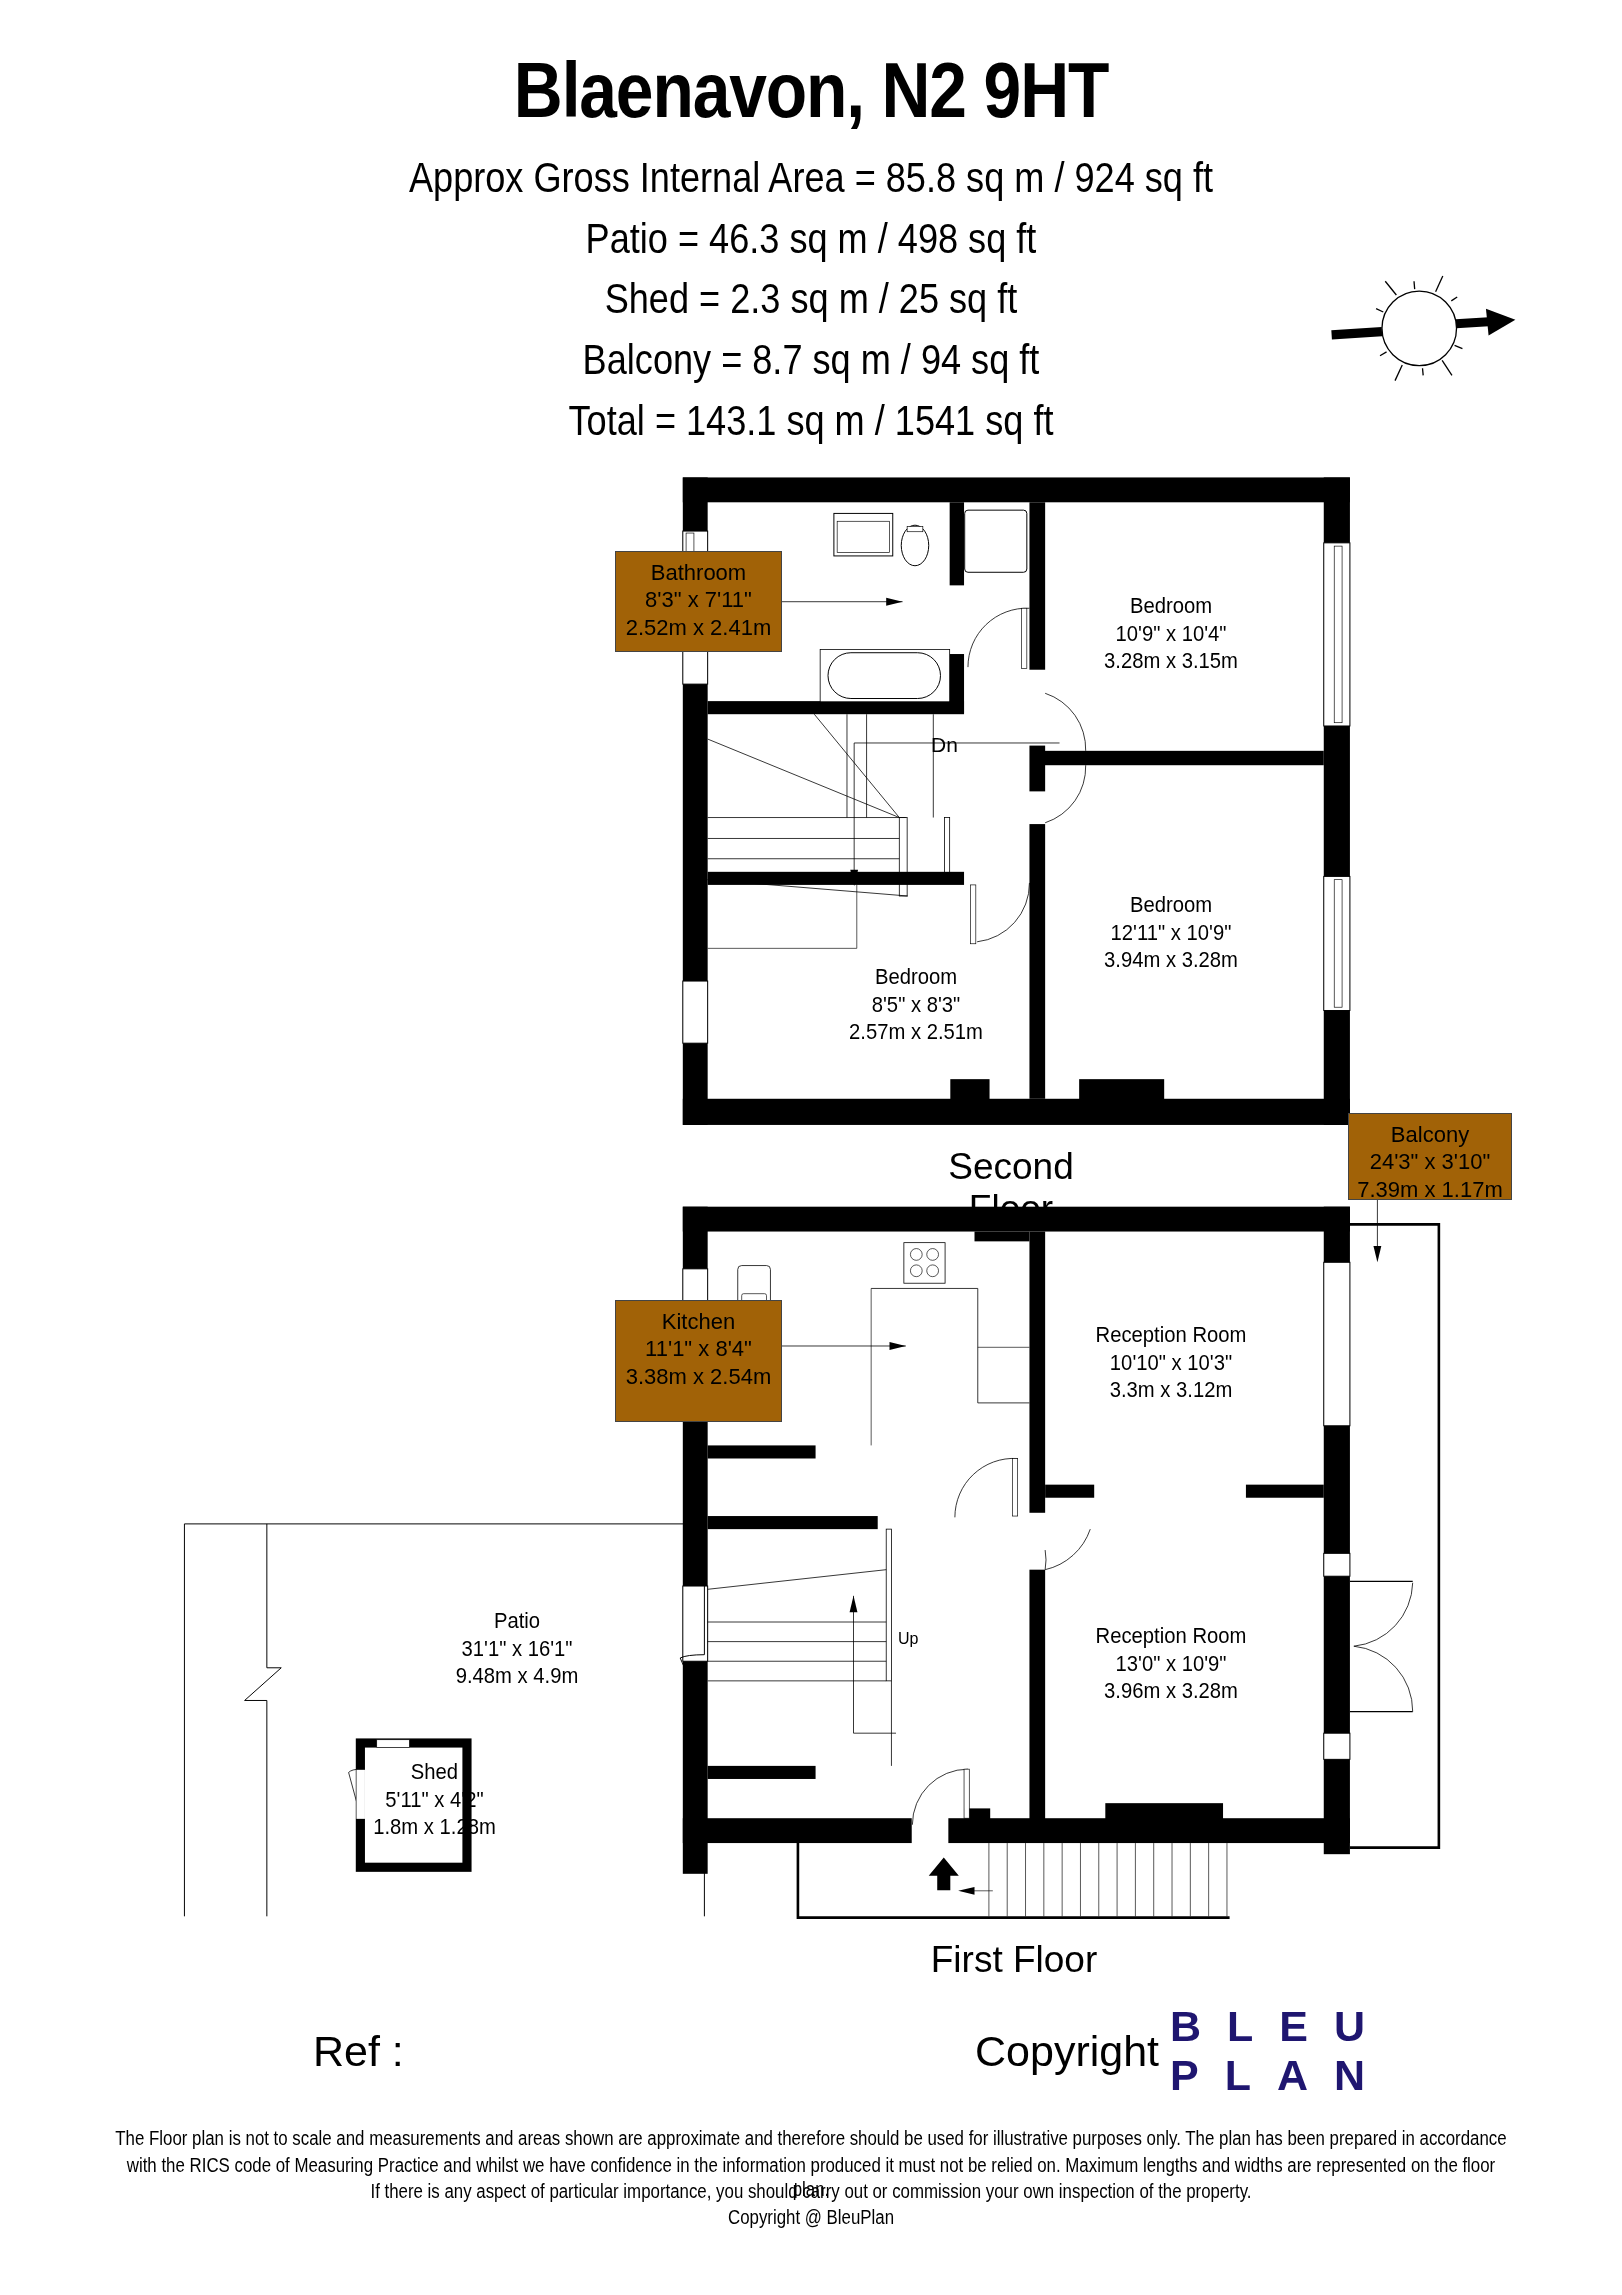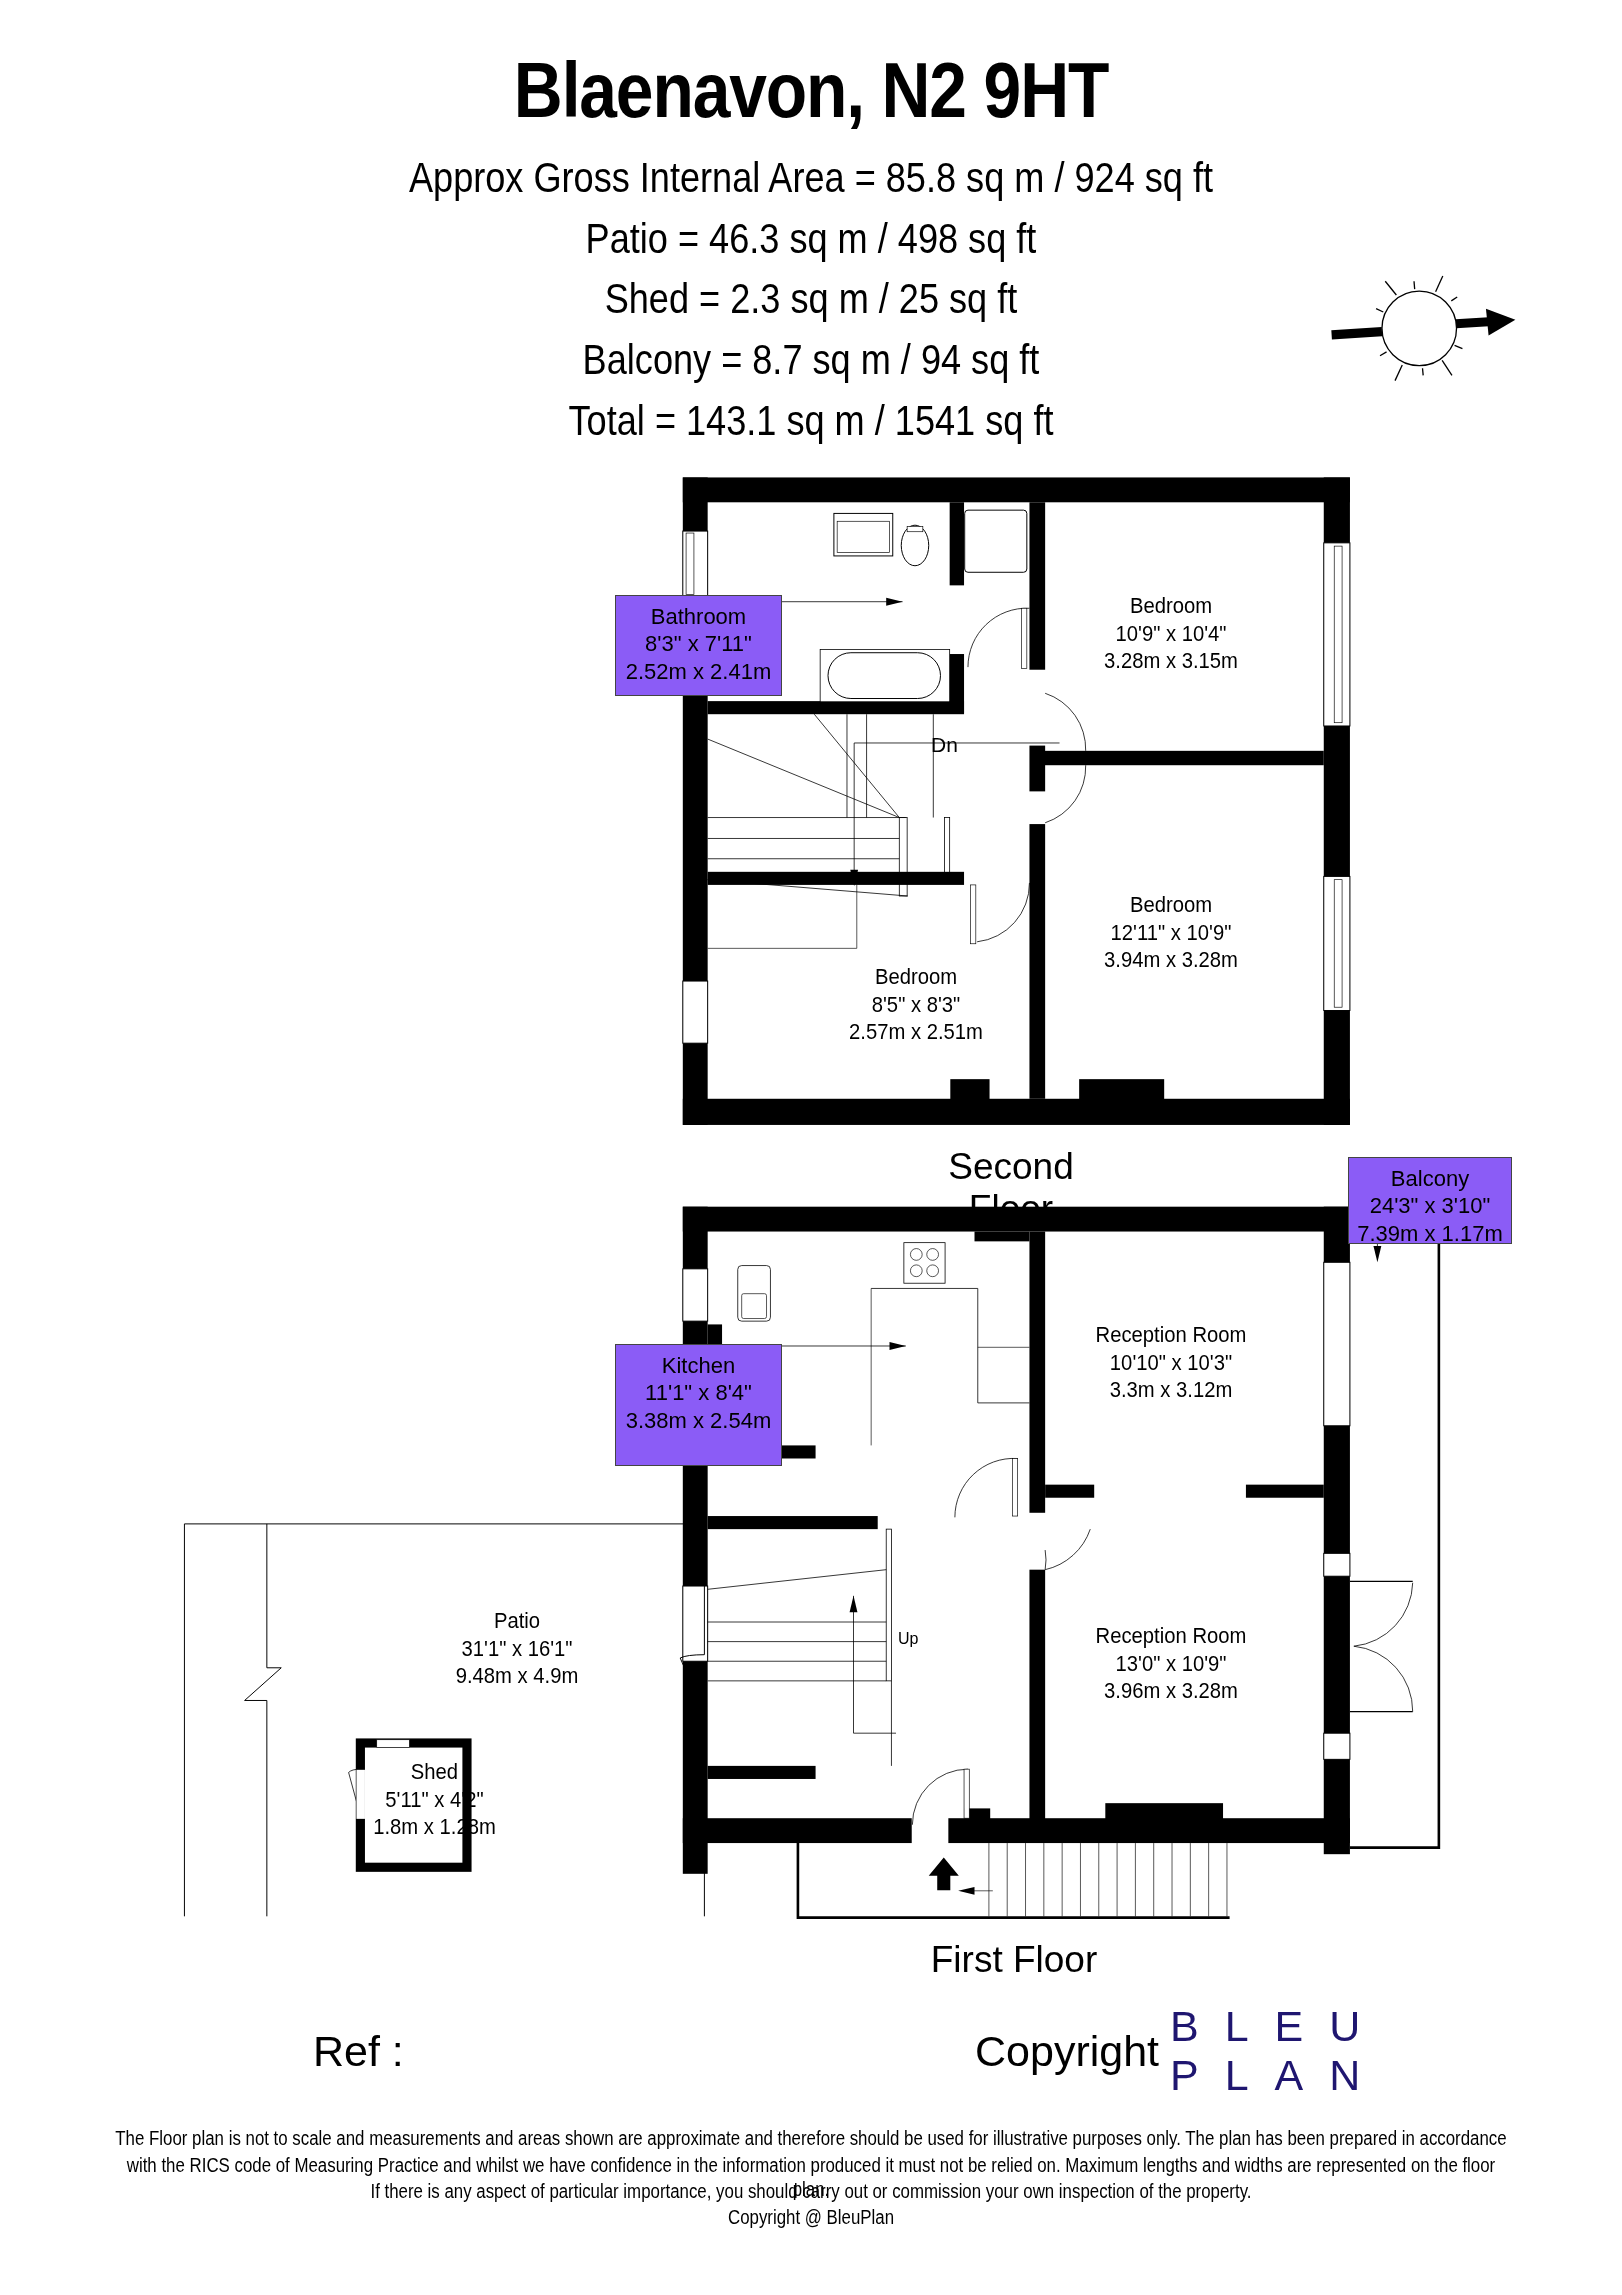--- a/index.html
+++ b/index.html
@@ -4,23 +4,23 @@
 <style>
   html, body { margin:0; padding:0; background:#ffffff; }
   body { width:1622px; height:2295px; position:relative; overflow:hidden;
          font-family:"Liberation Sans", sans-serif; color:#000; }
   .abs { position:absolute; }
   .title { left:0; width:1622px; top:46px; text-align:center; font-size:77px; font-weight:bold;
            letter-spacing:-1.3px; transform:scaleX(0.88); transform-origin:50% 0; }
   .area-line { left:0; width:1622px; text-align:center; font-size:42px; transform:scaleX(0.86); transform-origin:50% 0; }
   .label { text-align:center; font-size:22px; line-height:27.5px; transform:scaleX(0.92); }
   .floor-label { text-align:center; font-size:37px; }
-  .callout { border:1.3px solid #444; background:#8b5cf6; text-align:center; font-size:22px; line-height:27.5px; padding-top:6.5px; box-sizing:border-box;margin-top:44px; }
+  .callout { border:1.3px solid #444; background:#a16207; text-align:center; font-size:22px; line-height:27.5px; padding-top:6.5px; box-sizing:border-box; }
   .ref { font-size:43px; }
-  .logo-row { font-size:43px; font-weight:normal; color:#1f1670; letter-spacing:26px; }
+  .logo-row { font-size:43px; font-weight:bold; color:#1f1670; letter-spacing:26px; }
   .disclaimer { left:0; width:1622px; text-align:center; font-size:19.6px; line-height:23.6px; transform:scaleX(0.86); transform-origin:50% 0; }
   svg { position:absolute; left:0; top:0; }
 </style>
 </head>
 <body>
 
 <div class="abs title">Blaenavon, N2 9HT</div>
 <div class="abs area-line" style="top:154px">Approx Gross Internal Area = 85.8 sq m / 924 sq ft</div>
 <div class="abs area-line" style="top:215px">Patio = 46.3 sq m / 498 sq ft</div>
 <div class="abs area-line" style="top:275px">Shed = 2.3 sq m / 25 sq ft</div>

